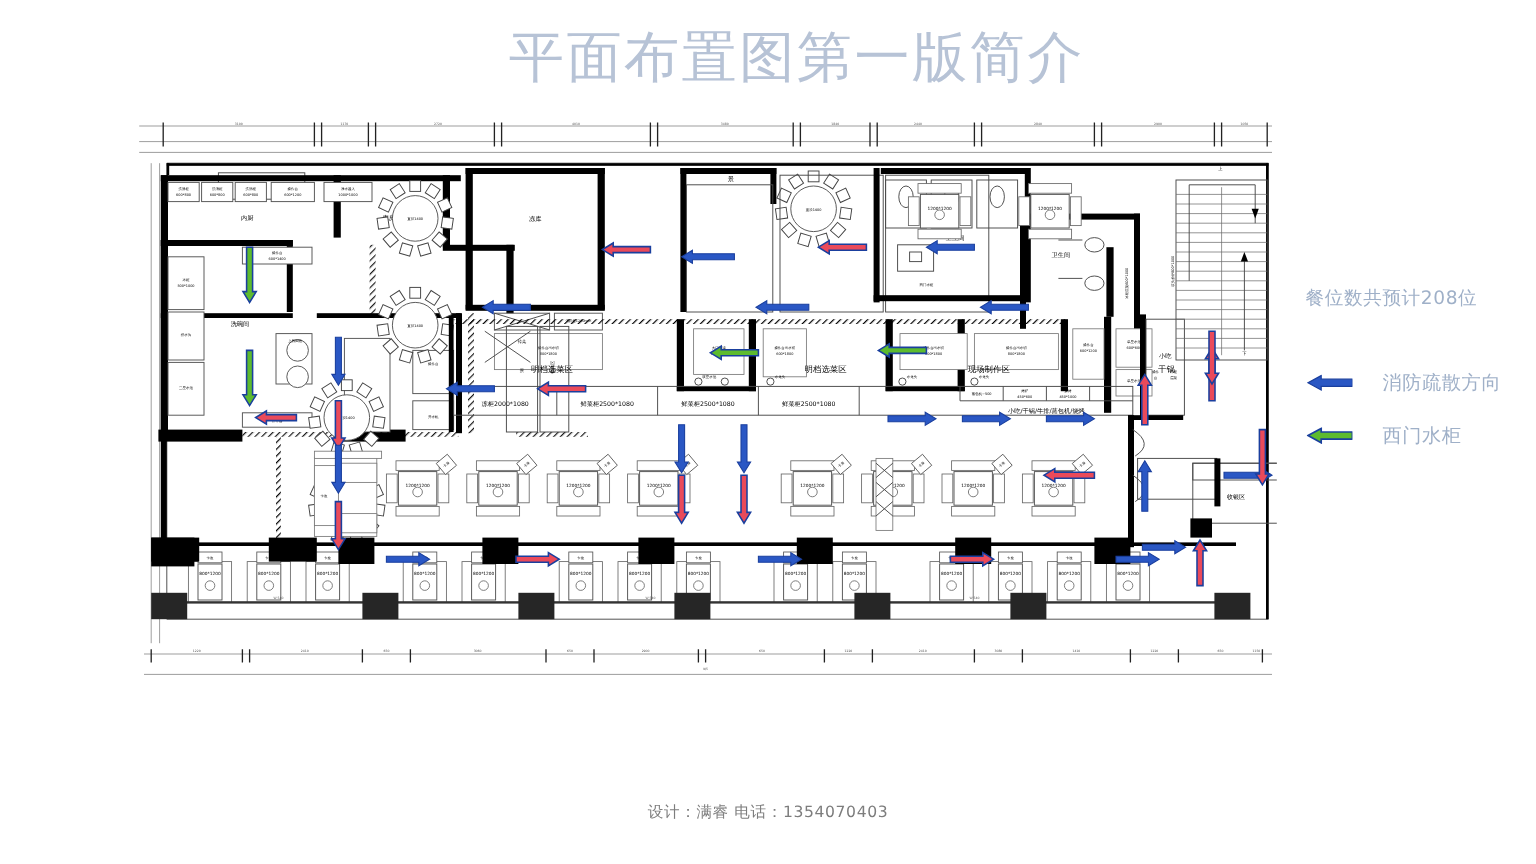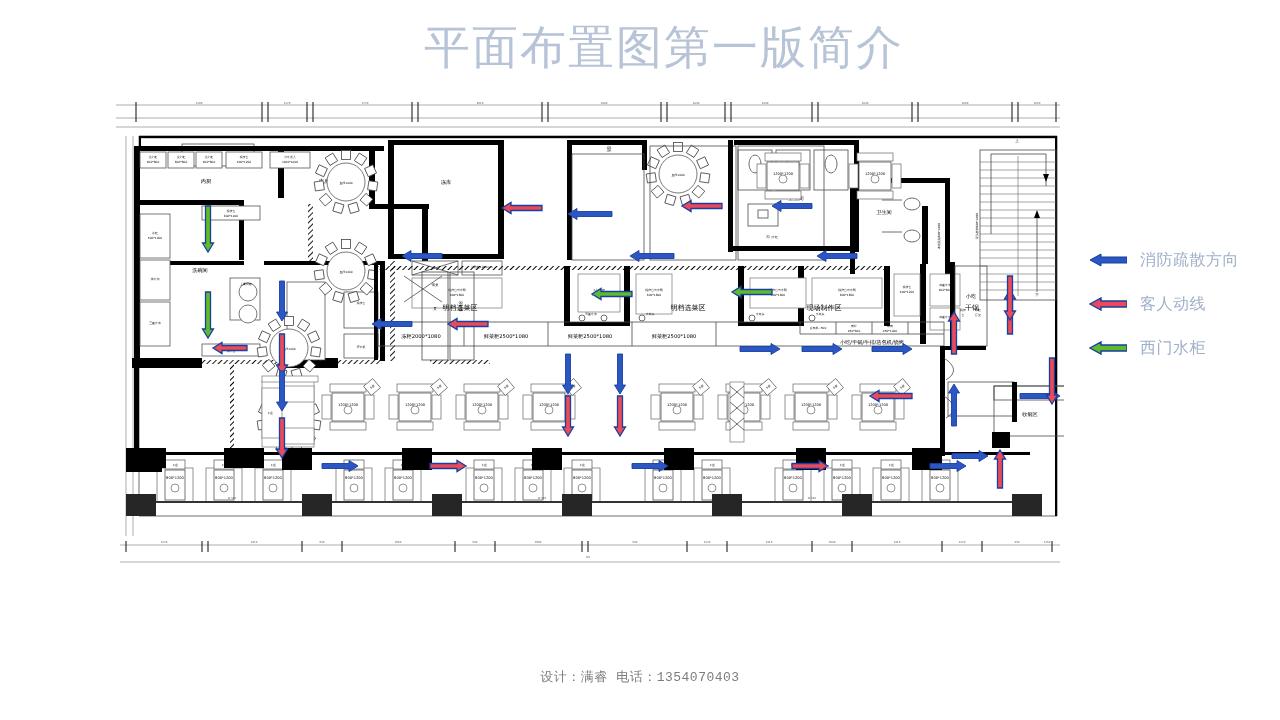--- a/index.html
+++ b/index.html
@@ -21,25 +21,25 @@
     padding-left:24px;
   }
   
   #legend{position:absolute;left:1088px;top:238px;width:192px;}
   .lg-row{display:flex;align-items:center;height:44px;}
   .lg-seats{
     font-size:15.5px;color:#9fb0c8;white-space:nowrap;
     margin-bottom:38px;letter-spacing:0.5px;
   }
   .lg-arrow{width:40px;flex:0 0 40px;display:flex;align-items:center;justify-content:center;}
-  .lg-label{font-size:16px;color:#9fb0c8;margin-left:12px;white-space:nowrap;letter-spacing:0.5px;font-family:Liberation Serif, serif;}
+  .lg-label{font-size:16px;color:#9fb0c8;margin-left:24px;white-space:nowrap;letter-spacing:0.5px;font-family:Liberation Serif, serif;}
   
   #credit{
     position:absolute;left:0;top:668px;width:1280px;text-align:center;
-    font-size:13px;color:#7d7d7d;letter-spacing:.5px;font-family:Liberation Mono, monospace;
+    font-size:13px;color:#7d7d7d;letter-spacing:.5px;
   }
   
   #plan{position:absolute;left:112px;top:96px;width:952px;height:470px;}
   #plan svg{display:block;}
 </style>
 </head>
 <body>
 
 <div id="title">平面布置图第一版简介</div>
 
@@ -921,38 +921,31 @@
           <path d="M0,3 L29,3 L29,0 L38,5.5 L29,11 L29,8 L0,8 Z" fill="#ea4a5a" stroke="#1a3f9e" stroke-width="1.3"></path>
         </g>
         <g transform="translate(940,262) rotate(90) translate(0,-5.5)">
           <path d="M0,3 L37,3 L37,0 L46,5.5 L37,11 L37,8 L0,8 Z" fill="#ea4a5a" stroke="#1a3f9e" stroke-width="1.3"></path>
         </g>
       </g>
 </svg>
 </div>
 
 <div id="legend">
+  <div class="lg-seats">餐位数共预计208位</div>
 
   <div class="lg-row">
     <span class="lg-arrow">
       <svg width="38" height="14" viewBox="0 0 38 14">
         <path d="M38,4 L12,4 L12,1 L1,7 L12,13 L12,10 L38,10 Z" fill="#2a57c4" stroke="#1a3f9e" stroke-width="1"></path>
       </svg>
     </span>
     <span class="lg-label">消防疏散方向</span>
   </div>
 
-  <div class="lg-row">
-    <span class="lg-arrow">
-      <svg width="38" height="14" viewBox="0 0 38 14">
-        <path d="M38,4 L12,4 L12,1 L1,7 L12,13 L12,10 L38,10 Z" fill="#ea4a5a" stroke="#1a3f9e" stroke-width="1.4"></path>
-      </svg>
-    </span>
-    <span class="lg-label">客人动线</span>
-  </div>
 
   <div class="lg-row">
     <span class="lg-arrow">
       <svg width="38" height="14" viewBox="0 0 38 14">
         <path d="M38,4 L12,4 L12,1 L1,7 L12,13 L12,10 L38,10 Z" fill="#5dbb2e" stroke="#1a3f9e" stroke-width="1.4"></path>
       </svg>
     </span>
     <span class="lg-label">西门水柜</span>
   </div>
 </div>

